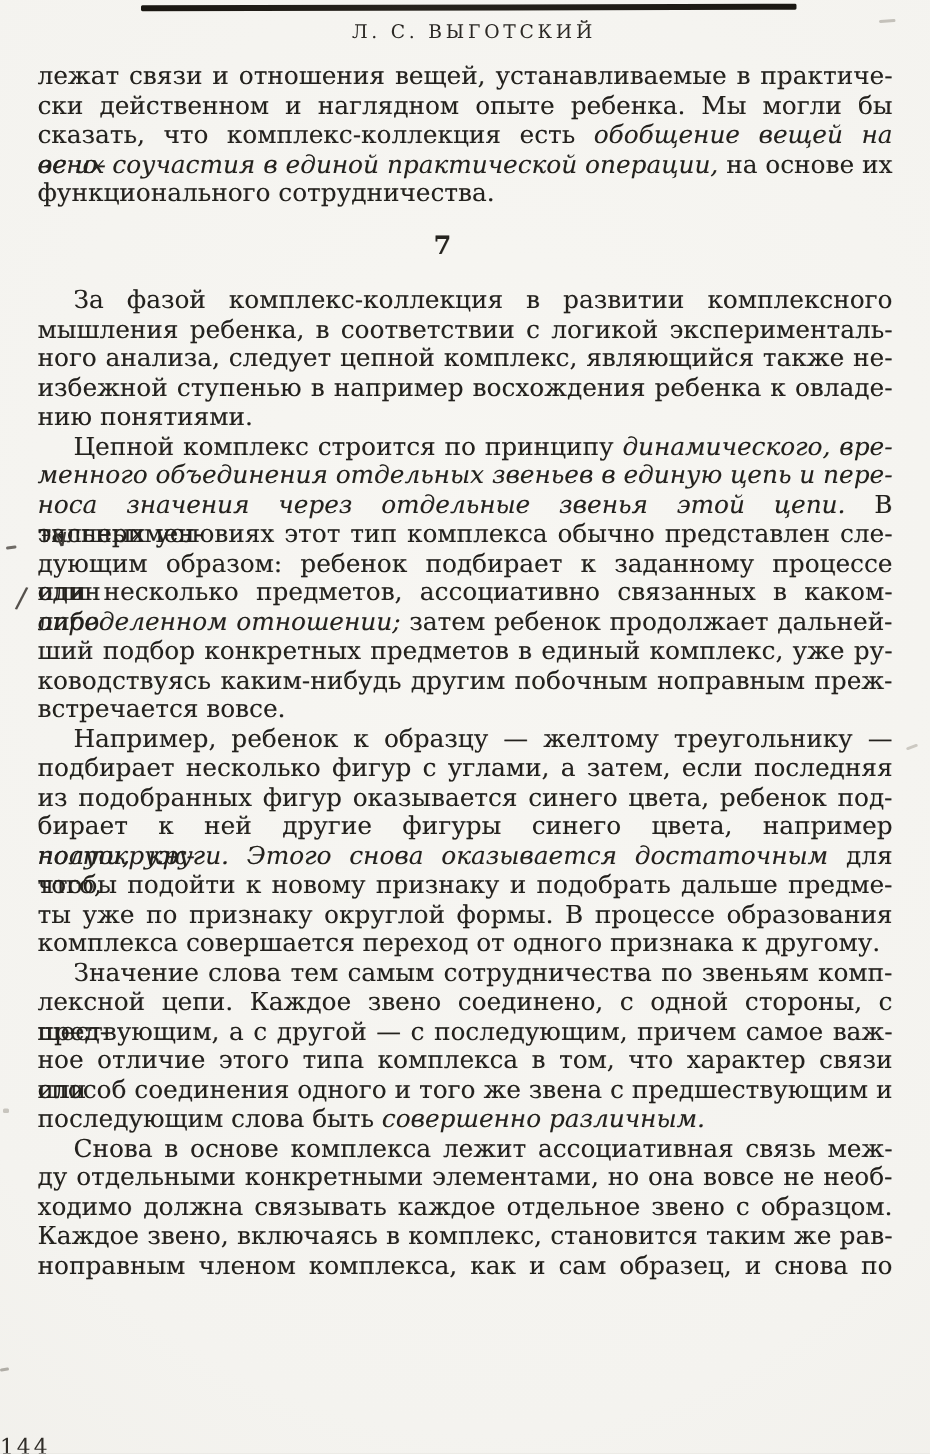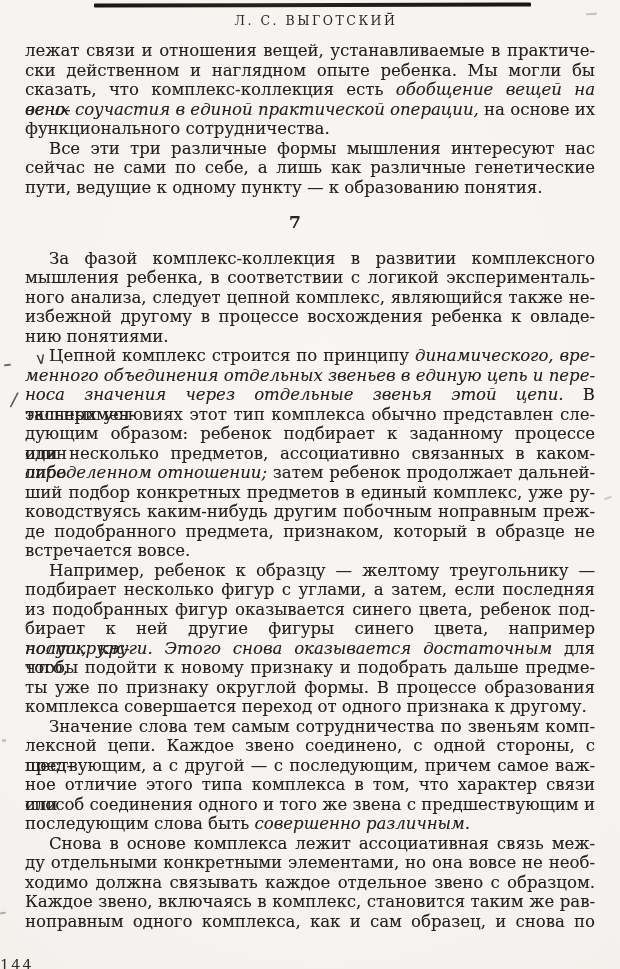--- a/index.html
+++ b/index.html
@@ -57,44 +57,38 @@
   <div class="header-rule"></div>
   <div class="author">Л. С. ВЫГОТСКИЙ</div>
   <main class="body-text">
       <p class="para">
         <span class="line"><span>лежат связи и отношения вещей, устанавливаемые в практиче-</span></span>
         <span class="line"><span>ски действенном и наглядном опыте ребенка. Мы могли бы</span></span>
         <span class="line"><span>сказать, что комплекс-коллекция есть </span><em>обобщение вещей на осно-</em></span>
         <span class="line"><em>ве их соучастия в единой практической операции,</em><span> на основе их</span></span>
         <span class="line nofill"><span>функционального сотрудничества.</span></span>
       </p>
-      <p class="para indent">
-        <span class="line"><span>Все эти три различные формы мышления интересуют нас</span></span>
-        <span class="line"><span>сейчас не сами по себе, а лишь как различные генетические</span></span>
-        <span class="line nofill"><span>пути, ведущие к одному пункту — к образованию понятия.</span></span>
-      </p>
       <div class="section-heading">7</div>
       <p class="para indent">
         <span class="line"><span>За фазой комплекс-коллекция в развитии комплексного</span></span>
         <span class="line"><span>мышления ребенка, в соответствии с логикой эксперименталь-</span></span>
         <span class="line"><span>ного анализа, следует цепной комплекс, являющийся также не-</span></span>
-        <span class="line"><span>избежной другому в процессе восхождения ребенка к овладе-</span></span>
+        <span class="line"><span>избежной ступенью в например восхождения ребенка к овладе-</span></span>
         <span class="line nofill"><span>нию понятиями.</span></span>
       </p>
       <p class="para indent">
         <span class="line"><span>Цепной комплекс строится по принципу </span><em>динамического, вре-</em></span>
         <span class="line"><em>менного объединения отдельных звеньев в единую цепь и пере-</em></span>
         <span class="line"><em>носа значения через отдельные звенья этой цепи.</em><span> В эксперимен-</span></span>
         <span class="line"><span>тальных условиях этот тип комплекса обычно представлен сле-</span></span>
         <span class="line"><span>дующим образом: ребенок подбирает к заданному процессе один</span></span>
         <span class="line"><span>или несколько предметов, ассоциативно связанных в каком-либо</span></span>
         <span class="line"><em>определенном отношении;</em><span> затем ребенок продолжает дальней-</span></span>
         <span class="line"><span>ший подбор конкретных предметов в единый комплекс, уже ру-</span></span>
         <span class="line"><span>ководствуясь каким-нибудь другим побочным ноправным преж-</span></span>
-        <span class="line"><span>де подобранного предмета, признаком, который в образце не</span></span>
         <span class="line nofill"><span>встречается вовсе.</span></span>
       </p>
       <p class="para indent">
         <span class="line"><span>Например, ребенок к образцу — желтому треугольнику —</span></span>
         <span class="line"><span>подбирает несколько фигур с углами, а затем, если последняя</span></span>
         <span class="line"><span>из подобранных фигур оказывается синего цвета, ребенок под-</span></span>
         <span class="line"><span>бирает к ней другие фигуры синего цвета, например </span><em>полуокруж-</em></span>
         <span class="line"><em>ности, круги. Этого снова оказывается достаточным</em><span> для того,</span></span>
         <span class="line"><span>чтобы подойти к новому признаку и подобрать дальше предме-</span></span>
         <span class="line"><span>ты уже по признаку округлой формы. В процессе образования</span></span>
@@ -106,21 +100,21 @@
         <span class="line"><span>шествующим, а с другой — с последующим, причем самое важ-</span></span>
         <span class="line"><span>ное отличие этого типа комплекса в том, что характер связи или</span></span>
         <span class="line"><span>способ соединения одного и того же звена с предшествующим и</span></span>
         <span class="line nofill"><span>последующим слова быть </span><em>совершенно различным.</em></span>
       </p>
       <p class="para indent">
         <span class="line"><span>Снова в основе комплекса лежит ассоциативная связь меж-</span></span>
         <span class="line"><span>ду отдельными конкретными элементами, но она вовсе не необ-</span></span>
         <span class="line"><span>ходимо должна связывать каждое отдельное звено с образцом.</span></span>
         <span class="line"><span>Каждое звено, включаясь в комплекс, становится таким же рав-</span></span>
-        <span class="line"><span>ноправным одного комплекса, как и сам образец, и снова по</span></span>
+        <span class="line"><span>ноправным членом комплекса, как и сам образец, и снова по</span></span>
       </p>
     </main>
   <div class="page-number">144</div>
   <div id="marks-layer">
       <div class="mark bar" style="left: 4px; top: 364px; transform: rotate(-8deg); width: 7px; height: 2px; background: rgb(111, 107, 102);"></div>
       <span class="mark glyph" style="left: 35px; top: 351px; transform: rotate(-6deg); font-size: 16px; color: rgb(63, 60, 56);">∨</span>
       <span class="mark glyph" style="left: 11px; top: 390px; transform: rotate(10deg); font-size: 19px; color: rgb(85, 81, 76);">/</span>
       <div class="mark bar" style="left: 586px; top: 13px; transform: rotate(-4deg); width: 11px; height: 2px; background: rgb(196, 193, 186);"></div>
       <div class="mark bar" style="left: 604px; top: 497px; transform: rotate(-20deg); width: 8px; height: 2px; background: rgb(204, 201, 194);"></div>
       <div class="mark bar" style="left: 2px; top: 739px; transform: rotate(0deg); width: 4px; height: 3px; background: rgb(200, 197, 190);"></div>

